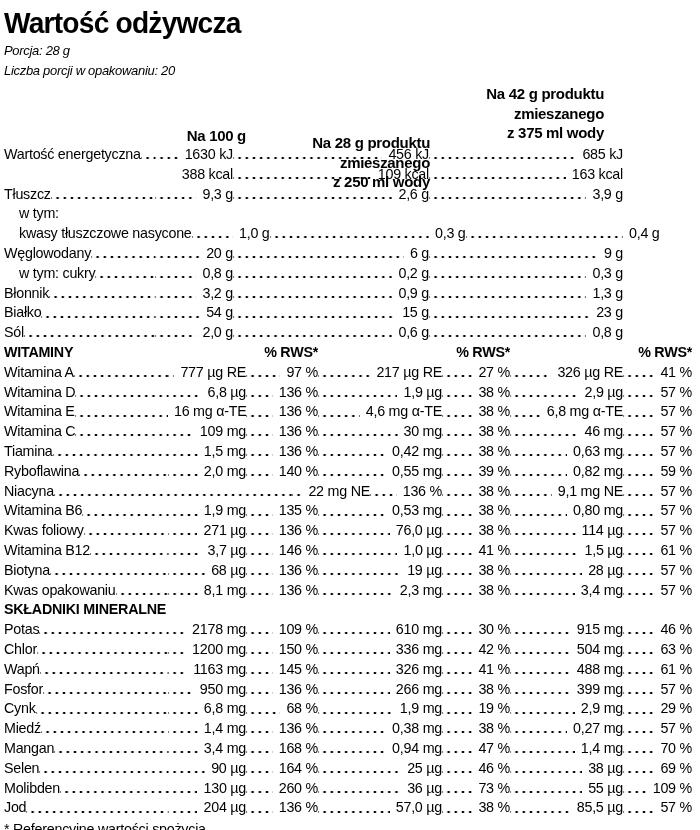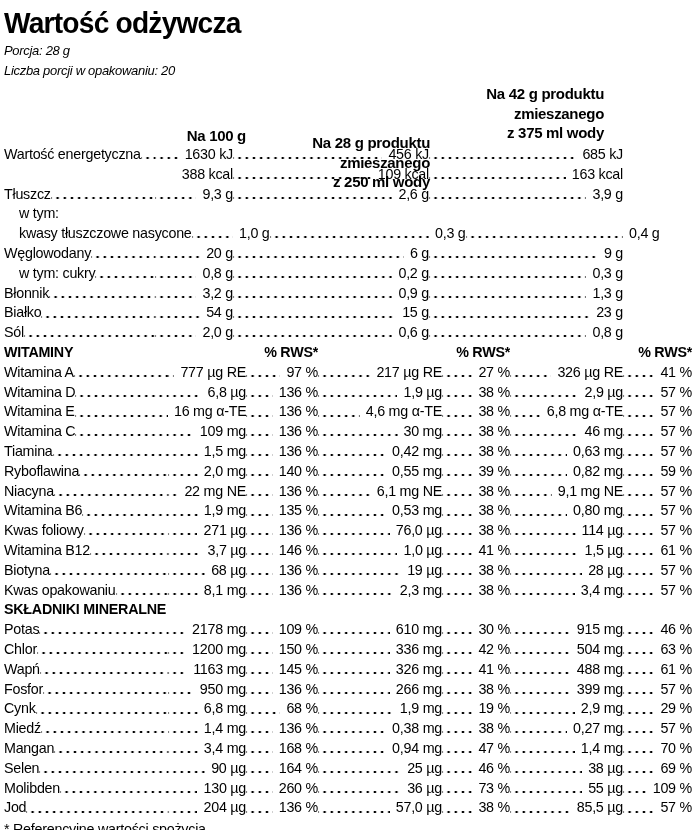--- a/index.html
+++ b/index.html
@@ -197,21 +197,20 @@
         <span class="cell c-v2 d"><span class="t">0,55 mg</span></span>
         <span class="cell c-r2 d"><span class="t">39 %</span></span>
         <span class="cell c-v3 d"><span class="t">0,82 mg</span></span>
         <span class="cell c-r3 d"><span class="t">59 %</span></span>
       </div>
       <div class="row">
         <span class="lbl">Niacyna</span>
         <span class="fill d"></span>
         <span class="cell c-v1 d"><span class="t">22 mg NE</span></span>
         <span class="cell c-r1 d"><span class="t">136 %</span></span>
-        <span class="cell c-v2 d"><span class="t">6,1 mg NE</span></span>
         <span class="cell c-r2 d"><span class="t">38 %</span></span>
         <span class="cell c-v3 d"><span class="t">9,1 mg NE</span></span>
         <span class="cell c-r3 d"><span class="t">57 %</span></span>
       </div>
       <div class="row">
         <span class="lbl">Witamina B6</span>
         <span class="fill d"></span>
         <span class="cell c-v1 d"><span class="t">1,9 mg</span></span>
         <span class="cell c-r1 d"><span class="t">135 %</span></span>
         <span class="cell c-v2 d"><span class="t">0,53 mg</span></span>

